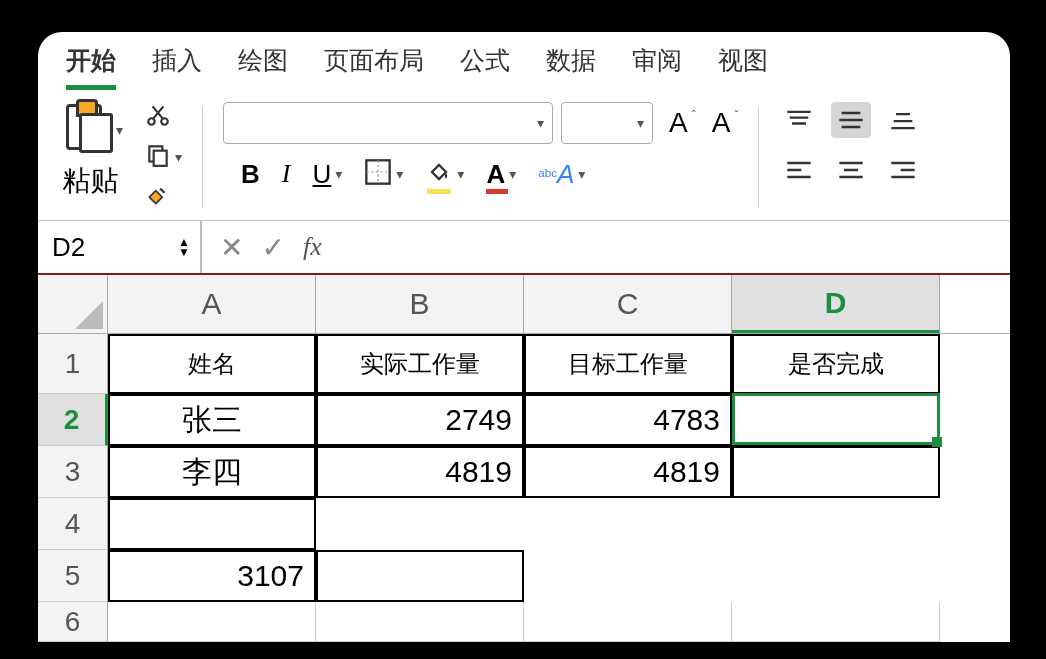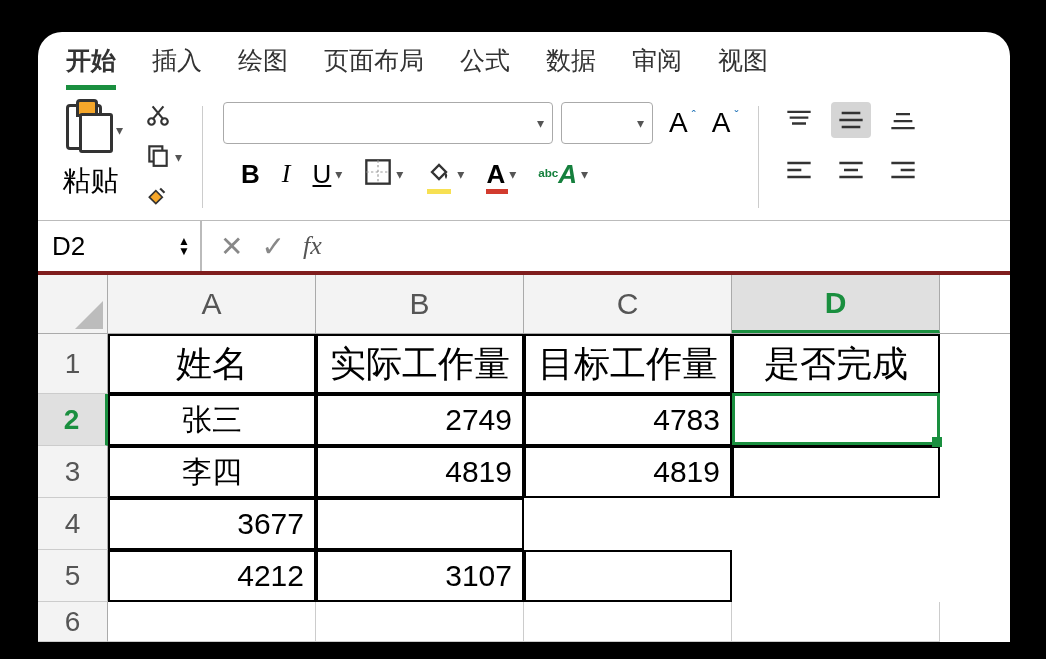--- a/index.html
+++ b/index.html
@@ -89,32 +89,32 @@
 .font-row2 { display:flex; gap:22px; align-items:center; padding-left:18px; }
 .bold { font-weight:900; font-size:26px; }
 .italic { font-style:italic; font-size:26px; font-family:serif; }
 .under { font-size:26px; text-decoration:underline; }
 .border-ic svg { width:28px; height:28px; }
 .fill-ic { position:relative; }
 .fill-ic svg { width:28px; height:28px; }
 .fill-bar { position:absolute; bottom:-4px; left:2px; width:24px; height:5px; background:#f7e052; }
 .fontcolor-ic { position:relative; font-size:26px; font-weight:600; }
 .fontcolor-bar { position:absolute; bottom:-4px; left:0; width:22px; height:5px; background:#d23b2e; }
-.phon { font-size:14px; color:#15803d; position:relative;font-weight:bold; }
+.phon { font-size:14px; color:#3b82f6; position:relative; }
 .phon .big { font-size:26px; font-style:italic; }
 
 .align-group { display:flex; flex-direction:column; gap:14px; }
 .align-row { display:flex; gap:12px; align-items:center; }
 .align-btn { width:40px; height:36px; display:flex; align-items:center; justify-content:center; border-radius:4px; }
 .align-btn.sel { background:#d5d5d5; }
 .align-btn svg { width:28px; height:22px; }
 
 
 .fxbar {
-  display:flex; align-items:center; border-bottom:4px solid #7f1d1d; height:54px;
+  display:flex; align-items:center; border-bottom:2px solid #7f1d1d; height:54px;
 }
 .namebox {
   width:164px; height:100%; border-right:2px solid #bbb; display:flex; align-items:center; padding:0 10px 0 14px; font-size:26px; justify-content:space-between;
 }
 .namebox .spin { display:flex; flex-direction:column; font-size:12px; line-height:10px; }
 .fxbtns { display:flex; gap:18px; padding:0 18px; align-items:center; color:#888; font-size:28px; }
 .fxlabel { font-style:italic; font-family:serif; font-size:26px; color:#555; }
 .fxinput { flex:1; height:100%; padding:0 10px; }
 
 
@@ -123,21 +123,21 @@
 .corner { width:70px; height:58px; border-right:1px solid #aaa; background:#f3f3f3; position:relative; }
 .corner::after { content:""; position:absolute; right:4px; bottom:4px; width:0; height:0; border-left:28px solid transparent; border-bottom:28px solid #bcbcbc; }
 .colhdr { height:58px; border-right:1px solid #aaa; background:#f3f3f3; display:flex; align-items:center; justify-content:center; font-size:30px; color:#555; }
 .colA { width:208px; } .colB { width:208px; } .colC { width:208px; } .colD { width:208px; }
 .colhdr.active { background:#e0e0e0; border-bottom:3px solid #1a8f3f; color:#1a8f3f; font-weight:600; }
 
 .row { display:flex; }
 .rowhdr { width:70px; border-right:1px solid #aaa; border-bottom:1px solid #ccc; background:#f3f3f3; display:flex; align-items:center; justify-content:center; font-size:28px; color:#555; }
 .rowhdr.active { background:#e0e0e0; border-right:3px solid #1a8f3f; color:#1a8f3f; font-weight:600; }
 .cell { border-right:1px solid #ccc; border-bottom:1px solid #ccc; display:flex; align-items:center; font-size:30px; padding:0 10px; height:52px; }
-.row1 .cell { height:60px; font-size:36px; }
+.row1 .cell { height:60px; font-size:24px; }
 .tb { border:2px solid #000 !important; }
 .cA { width:208px; justify-content:center; }
 .cB { width:208px; justify-content:flex-end; }
 .cC { width:208px; justify-content:flex-end; }
 .cD { width:208px; justify-content:center; }
 .hdrcell { justify-content:center !important; }
 
 .selection {
   position:absolute;
   border:3px solid #1a8f3f;
@@ -348,26 +348,24 @@
     </div>
     <div class="row">
       <div class="rowhdr">3</div>
       <div class="cell cA tb">李四</div>
       <div class="cell cB tb">4819</div>
       <div class="cell cC tb">4819</div>
       <div class="cell cD tb"></div>
     </div>
     <div class="row">
       <div class="rowhdr">4</div>
-      <div class="cell cB tb">3677</div>
       <div class="cell cD tb"></div>
     </div>
     <div class="row">
       <div class="rowhdr">5</div>
-      <div class="cell cB tb">4212</div>
       <div class="cell cC tb">3107</div>
       <div class="cell cD tb"></div>
     </div>
     <div class="row">
       <div class="rowhdr" style="height:40px">6</div>
       <div class="cell cA" style="height:40px"></div>
       <div class="cell cB" style="height:40px"></div>
       <div class="cell cC" style="height:40px"></div>
       <div class="cell cD" style="height:40px"></div>
     </div>

